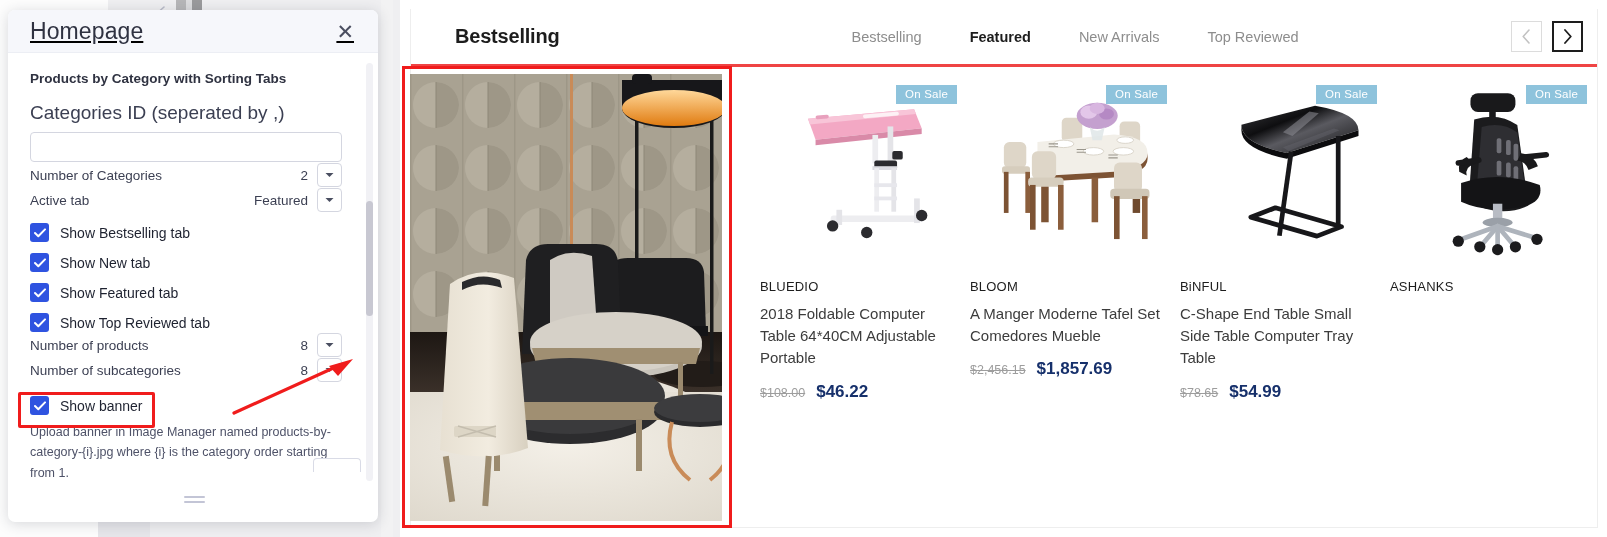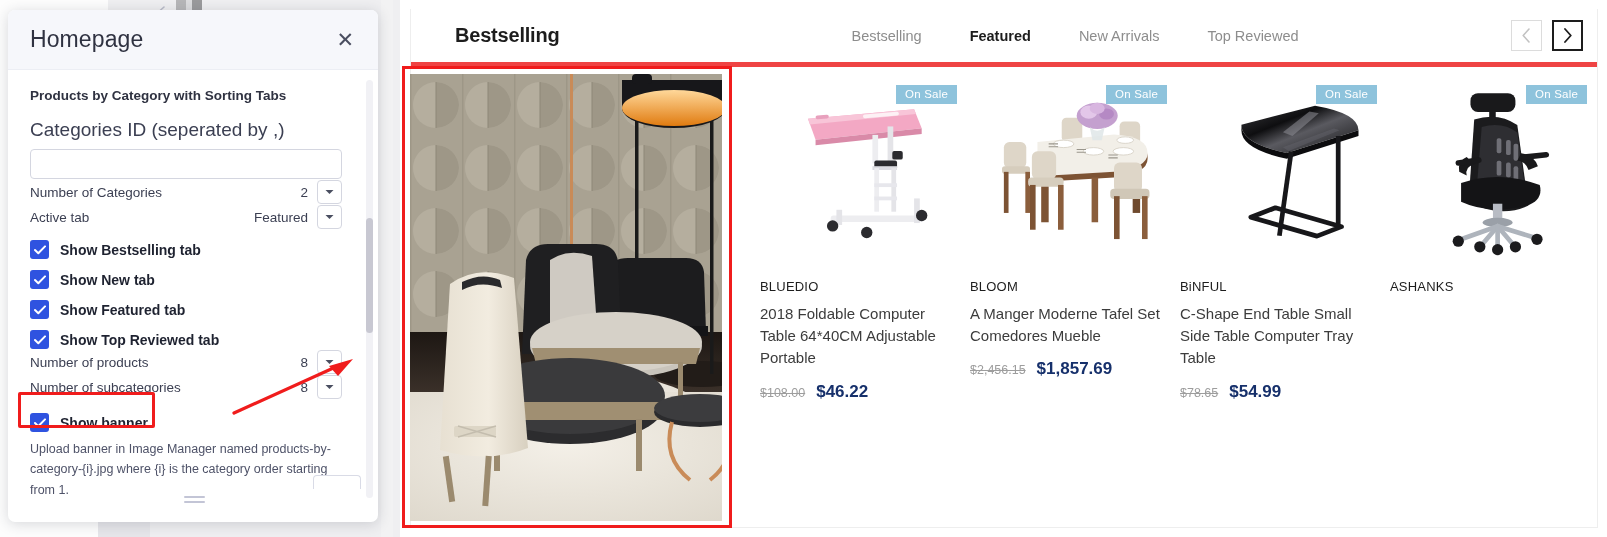--- a/index.html
+++ b/index.html
@@ -26,23 +26,23 @@
   .page-scroll-thumb { position: absolute; left: 383px; top: 227px; width: 8px; height: 60px; background: #a9a9ad; border-radius: 4px; }
 
   
   .panel {
     position: absolute; left: 8px; top: 10px; width: 370px; height: 512px;
     background: #ffffff; border-radius: 7px;
     box-shadow: 0 2px 14px rgba(40,44,63,.18);
     overflow: hidden;
   }
   .panel-head {
-    height: 60px; background: #f6f7fb;
+    height: 43px; background: #f6f7fb;
     display: flex; align-items: center; justify-content: space-between;
-    padding: 0 20px 0 22px; border-bottom: 1px solid #eceef4;
+    padding: 0 20px 0 22px; border-bottom: 1px solid #eceef4; text-decoration: underline;
   }
   .panel-title { font-size: 23px; color: #2f3241; font-weight: 400; letter-spacing: .1px; }
   .panel-close { font-size: 21px; color: #4a4e60; line-height: 1; cursor: pointer; padding: 2px 4px; }
 
   .panel-body { position: relative; height: 441px; padding: 18px 22px 0 22px; }
   .panel-scroll-track { position: absolute; right: 5px; top: 10px; width: 7px; height: 418px; background: #f1f1f5; border-radius: 4px; }
   .panel-scroll-thumb { position: absolute; right: 5px; top: 148px; width: 7px; height: 115px; background: #c8c8d2; border-radius: 4px; }
 
   .sec-title { font-size: 13.5px; font-weight: bold; color: #2f3241; margin-bottom: 16px; }
   .fld-label { font-size: 19px; color: #3b3f52; margin-bottom: 8px; }
@@ -64,21 +64,21 @@
     cursor: pointer;
   }
   .sel-btn svg { width: 9px; height: 6px; }
 
   .chk-row { display: flex; align-items: center; gap: 11px; margin-top: 11px; }
   .chk {
     width: 19px; height: 19px; border-radius: 3px; background: #2f53e0;
     display: flex; align-items: center; justify-content: center; cursor: pointer; flex: 0 0 auto;
   }
   .chk svg { width: 12px; height: 10px; }
-  .chk-label { font-size: 14px; color: #1e2230; font-weight: bold; }
+  .chk-label { font-size: 14px; color: #1e2230; font-weight: normal; }
 
   .help-text {
     width: 314px; margin-top: 7px; font-size: 12.5px; line-height: 1.62;
     color: #4e5268;
   }
 
   .drag-handle { position: absolute; left: 176px; bottom: 17px; width: 21px; height: 9px; }
   .drag-handle i { display: block; height: 2px; background: #c3c5d6; border-radius: 1px; margin-bottom: 3px; }
   .ghost-tab { position: absolute; left: 305px; bottom: 22px; width: 48px; height: 14px;
                border: 1px solid #d9dbe6; border-bottom: none; border-radius: 4px 4px 0 0; }
@@ -92,21 +92,21 @@
   
   .arrow-svg { position: absolute; left: 228px; top: 355px; width: 130px; height: 62px; pointer-events: none; }
 
   
   .store {
     position: absolute; left: 410px; top: 9px; width: 1188px; height: 519px;
     background: #ffffff; border: 1px solid #eeeeee; border-top: none;
   }
   .store-head {
     height: 58px; display: flex; align-items: center; padding: 0 14px 0 44px;
-    border-bottom: 5px solid #ef4444;
+    border-bottom: 3px solid #ef4444;
   }
   .store-title { font-size: 20px; font-weight: bold; color: #1d1d1d; letter-spacing: -.2px; }
   .tabs { display: flex; align-items: center; gap: 0; margin-left: 268px; }
   .tab { font-size: 14.5px; color: #8d8d8d; padding: 0 24px; cursor: pointer; white-space: nowrap; }
   .tab.active { color: #1d1d1d; font-weight: bold; }
   .navs { margin-left: auto; display: flex; gap: 10px; }
   .nav-btn {
     width: 31px; height: 31px; display: flex; align-items: center; justify-content: center;
     cursor: pointer; background: #fff;
   }

